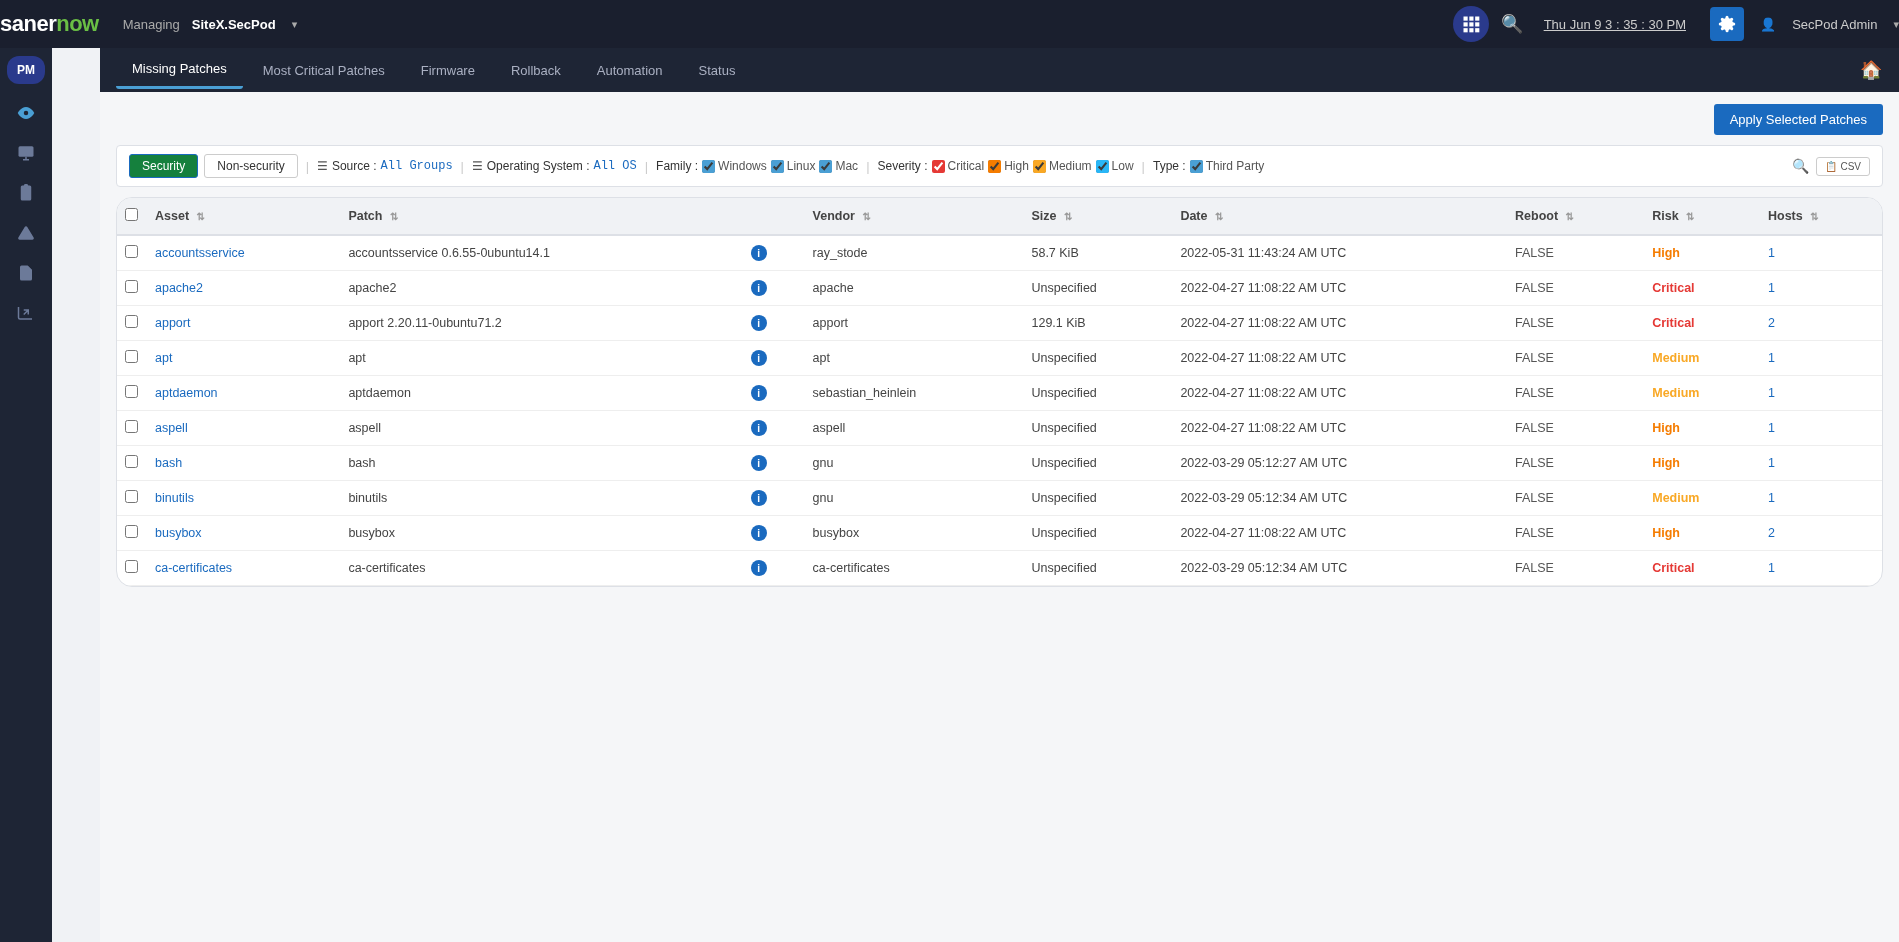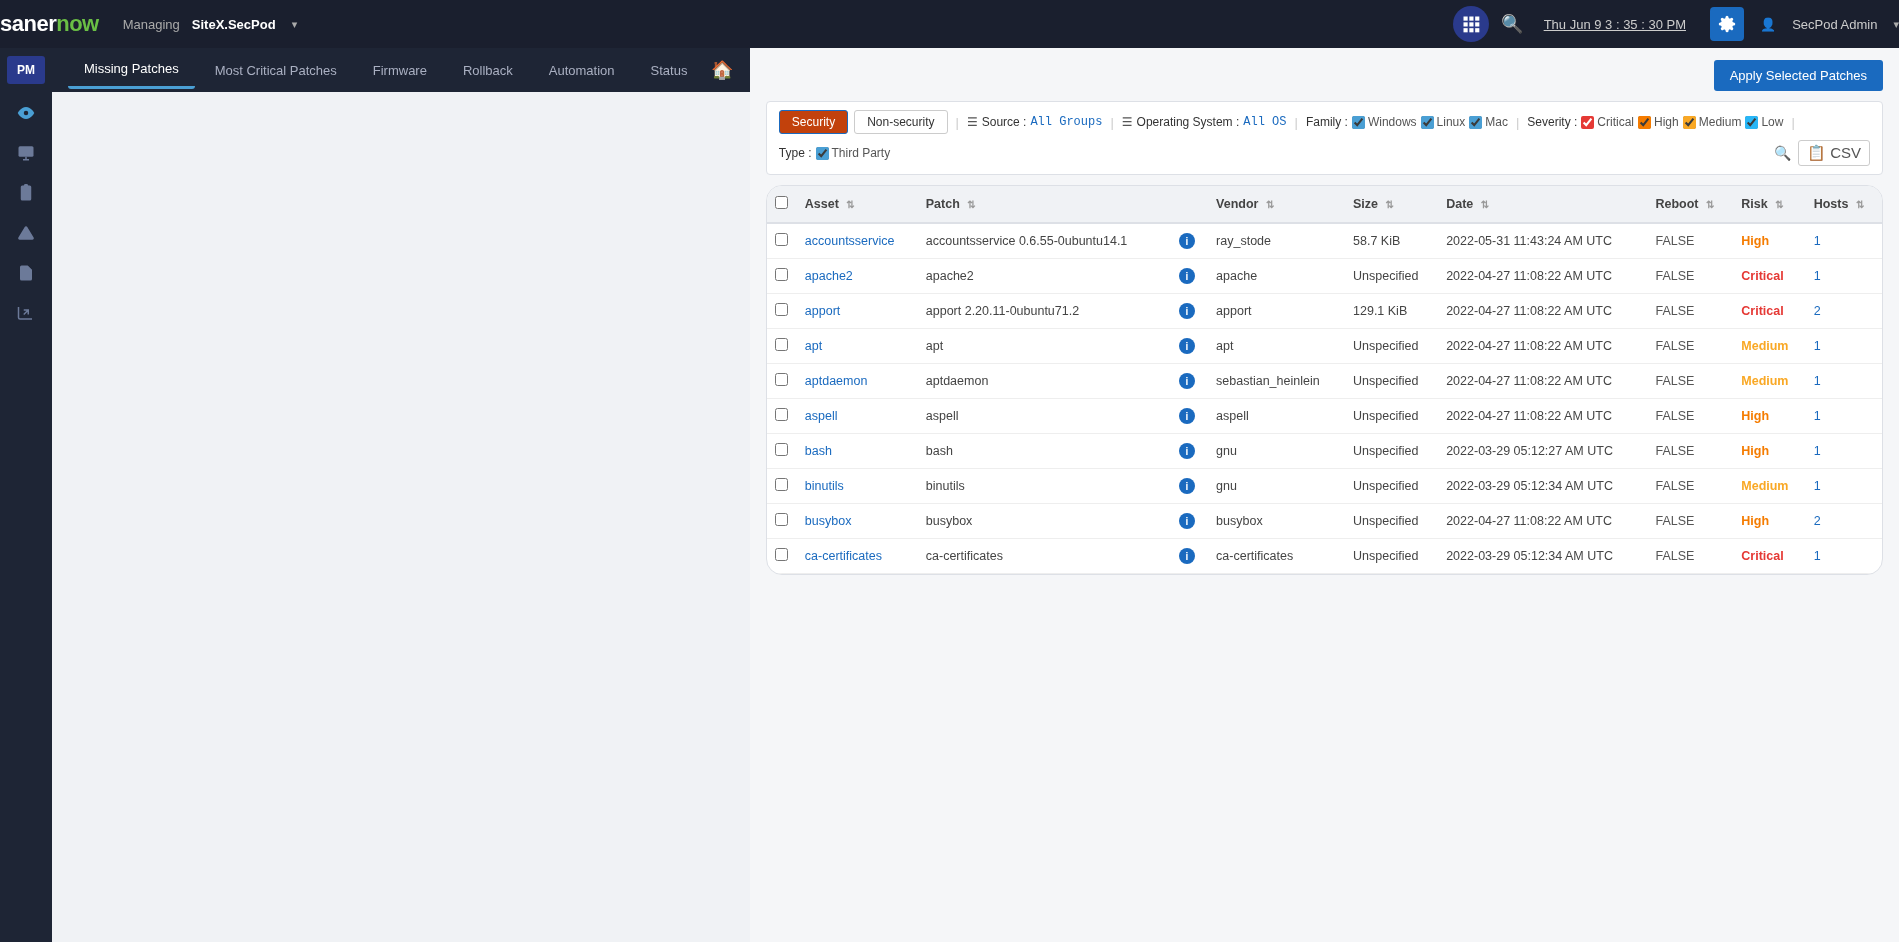--- a/index.html
+++ b/index.html
@@ -67,39 +67,39 @@
     .sidebar-pm {
       background: #2a3a8c;
       color: #fff;
       font-size: 12px;
       font-weight: bold;
       width: 38px;
       height: 28px;
       display: flex;
       align-items: center;
       justify-content: center;
-      border-radius: 3px;
+      border-radius: 12px;
       margin-bottom: 8px;
       cursor: pointer;
     }
     .sidebar-icon {
       width: 38px;
       height: 38px;
       display: flex;
       align-items: center;
       justify-content: center;
       color: #6c7a99;
       font-size: 18px;
       cursor: pointer;
       border-radius: 4px;
     }
     .sidebar-icon.active { color: #4a9fd4; }
 
     
-    .main-area { display: flex; flex: 1; overflow: hidden; }
+    .main-area { display: flex; flex-direction: column; flex: 1; overflow: hidden; margin-left: 48px; }
     .nav-bar {
       background: #1e2535;
       display: flex;
       align-items: center;
       height: 44px;
       padding: 0 16px;
       gap: 4px;
     }
     .nav-item {
       color: #aab0c2;
@@ -156,21 +156,21 @@
     .filter-btn {
       padding: 4px 12px;
       border-radius: 3px;
       font-size: 12px;
       cursor: pointer;
       border: 1px solid #ccc;
       background: #fff;
       color: #333;
     }
     .filter-btn.active {
-      background: #c2410c;
+      background: #15803d;
       color: #fff;
       border-color: #1a6abf;
     }
     .filter-group {
       display: flex;
       align-items: center;
       gap: 4px;
       font-size: 12px;
       color: #555;
     }
@@ -192,21 +192,21 @@
     .check-medium { accent-color: #f9a825; }
     .check-low { accent-color: #29b6f6; }
     .check-thirdparty { accent-color: #4a9fd4; }
     .divider-v { color: #ccc; margin: 0 2px; }
     .filter-search-icon { color: #666; cursor: pointer; font-size: 14px; }
     .csv-btn {
       background: #fff;
       border: 1px solid #ccc;
       padding: 3px 8px;
       border-radius: 3px;
-      font-size: 15px;
+      font-size: 10px;
       cursor: pointer;
       color: #555;
     }
 
     
     .table-wrap {
       background: #fff;
       border: 1px solid #dde0e6;
       border-radius: 16px;
       overflow-x: auto;

